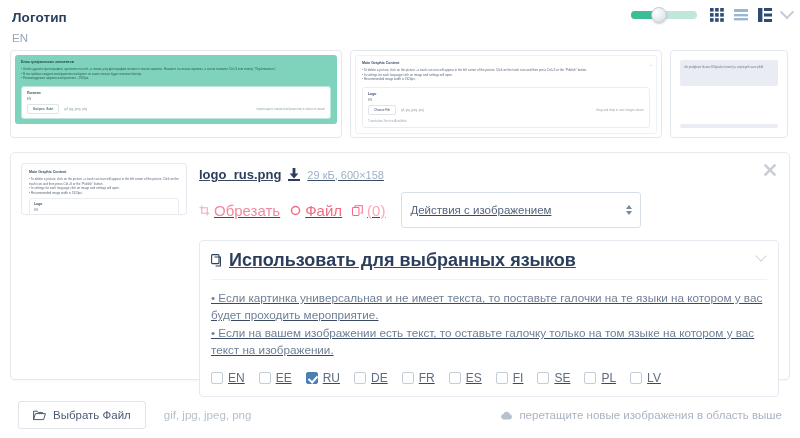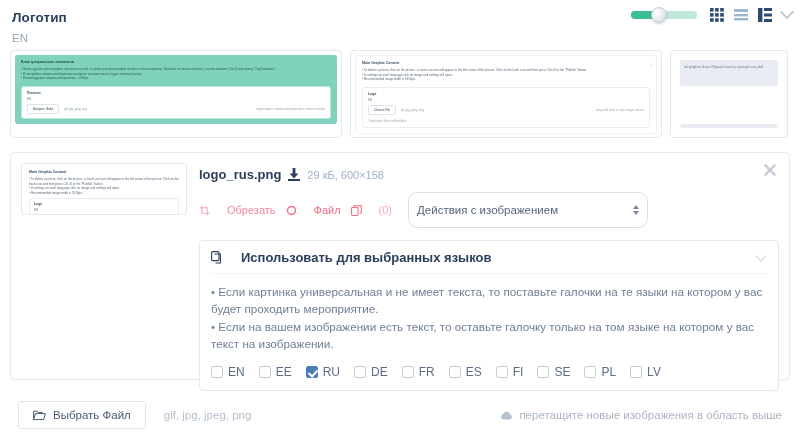--- a/index.html
+++ b/index.html
@@ -154,58 +154,58 @@
     width: 166px;
     flex: 0 0 166px;
     height: 52px;
     border: 1px solid #e6eaf0;
     border-radius: 3px;
     background: #fff;
     overflow: hidden;
     padding: 3px;
   }
 
-  .detail-body { flex: 1 1 auto; padding-top: 4px; min-width:0; }
+  .detail-body { flex: 1 1 auto; padding-top: 4px; min-width:0;text-decoration:underline; }
 
   .file-head { display:flex; align-items:center; gap:7px; }
   .file-name {
     font-size: 13px;
     font-weight: bold;
     color: #2b3f5c;
   }
   .dl-icon { width:12px; height:13px; display:block; }
   .file-meta { font-size:11px; color:#9fb0c4; }
 
   .actions-row {
     display: flex;
     align-items: center;
     gap: 10px;
     margin-top: 10px;
   }
   .act {
     display: inline-flex;
-    align-items: flex-end;
-    gap: 17px;
+    align-items: center;
+    gap: 4px;
     color: #f2899c;
-    font-size: 11px;
+    font-size: 15px;
     cursor: pointer;
     white-space: nowrap;
   }
   .act .ai { width:11px; height:11px; display:block; }
   .act.focus { color:#f26b84; }
   .act.variants { color:#f26b84; }
   .act-count { color:#f7a9b8; }
 
   .select-box {
     margin-left: 6px;
     flex: 1 1 auto;
     max-width: 240px;
     height: 36px;
     border: 1px solid #d9dfe7;
-    border-radius: 10px;
+    border-radius: 3px;
     background: #fff;
     display: flex;
     align-items: center;
     padding: 0 8px;
     font-size: 11.5px;
     color: #55657c;
     position: relative;
     cursor: pointer;
   }
   .select-arrows {
@@ -229,21 +229,21 @@
   }
   .acc-head {
     display: flex; align-items: center;
     gap: 6px;
     position: relative;
     padding-bottom: 8px;
     border-bottom: 1px solid #eef1f6;
   }
   .acc-ico { width:12px; height:13px; display:block; }
   .acc-title {
-    font-size: 13px; font-weight: bold; color: #2b3f5c; margin-left: 12px;
+    font-size: 18px; font-weight: bold; color: #2b3f5c;
   }
   .acc-chev {
     position:absolute; right:2px; top:2px;
     width:8px;height:8px;
     border-right:1.6px solid #cfd6e0;
     border-bottom:1.6px solid #cfd6e0;
     transform: rotate(45deg);
   }
   .acc-body { padding-top: 9px; }
   .acc-p {

